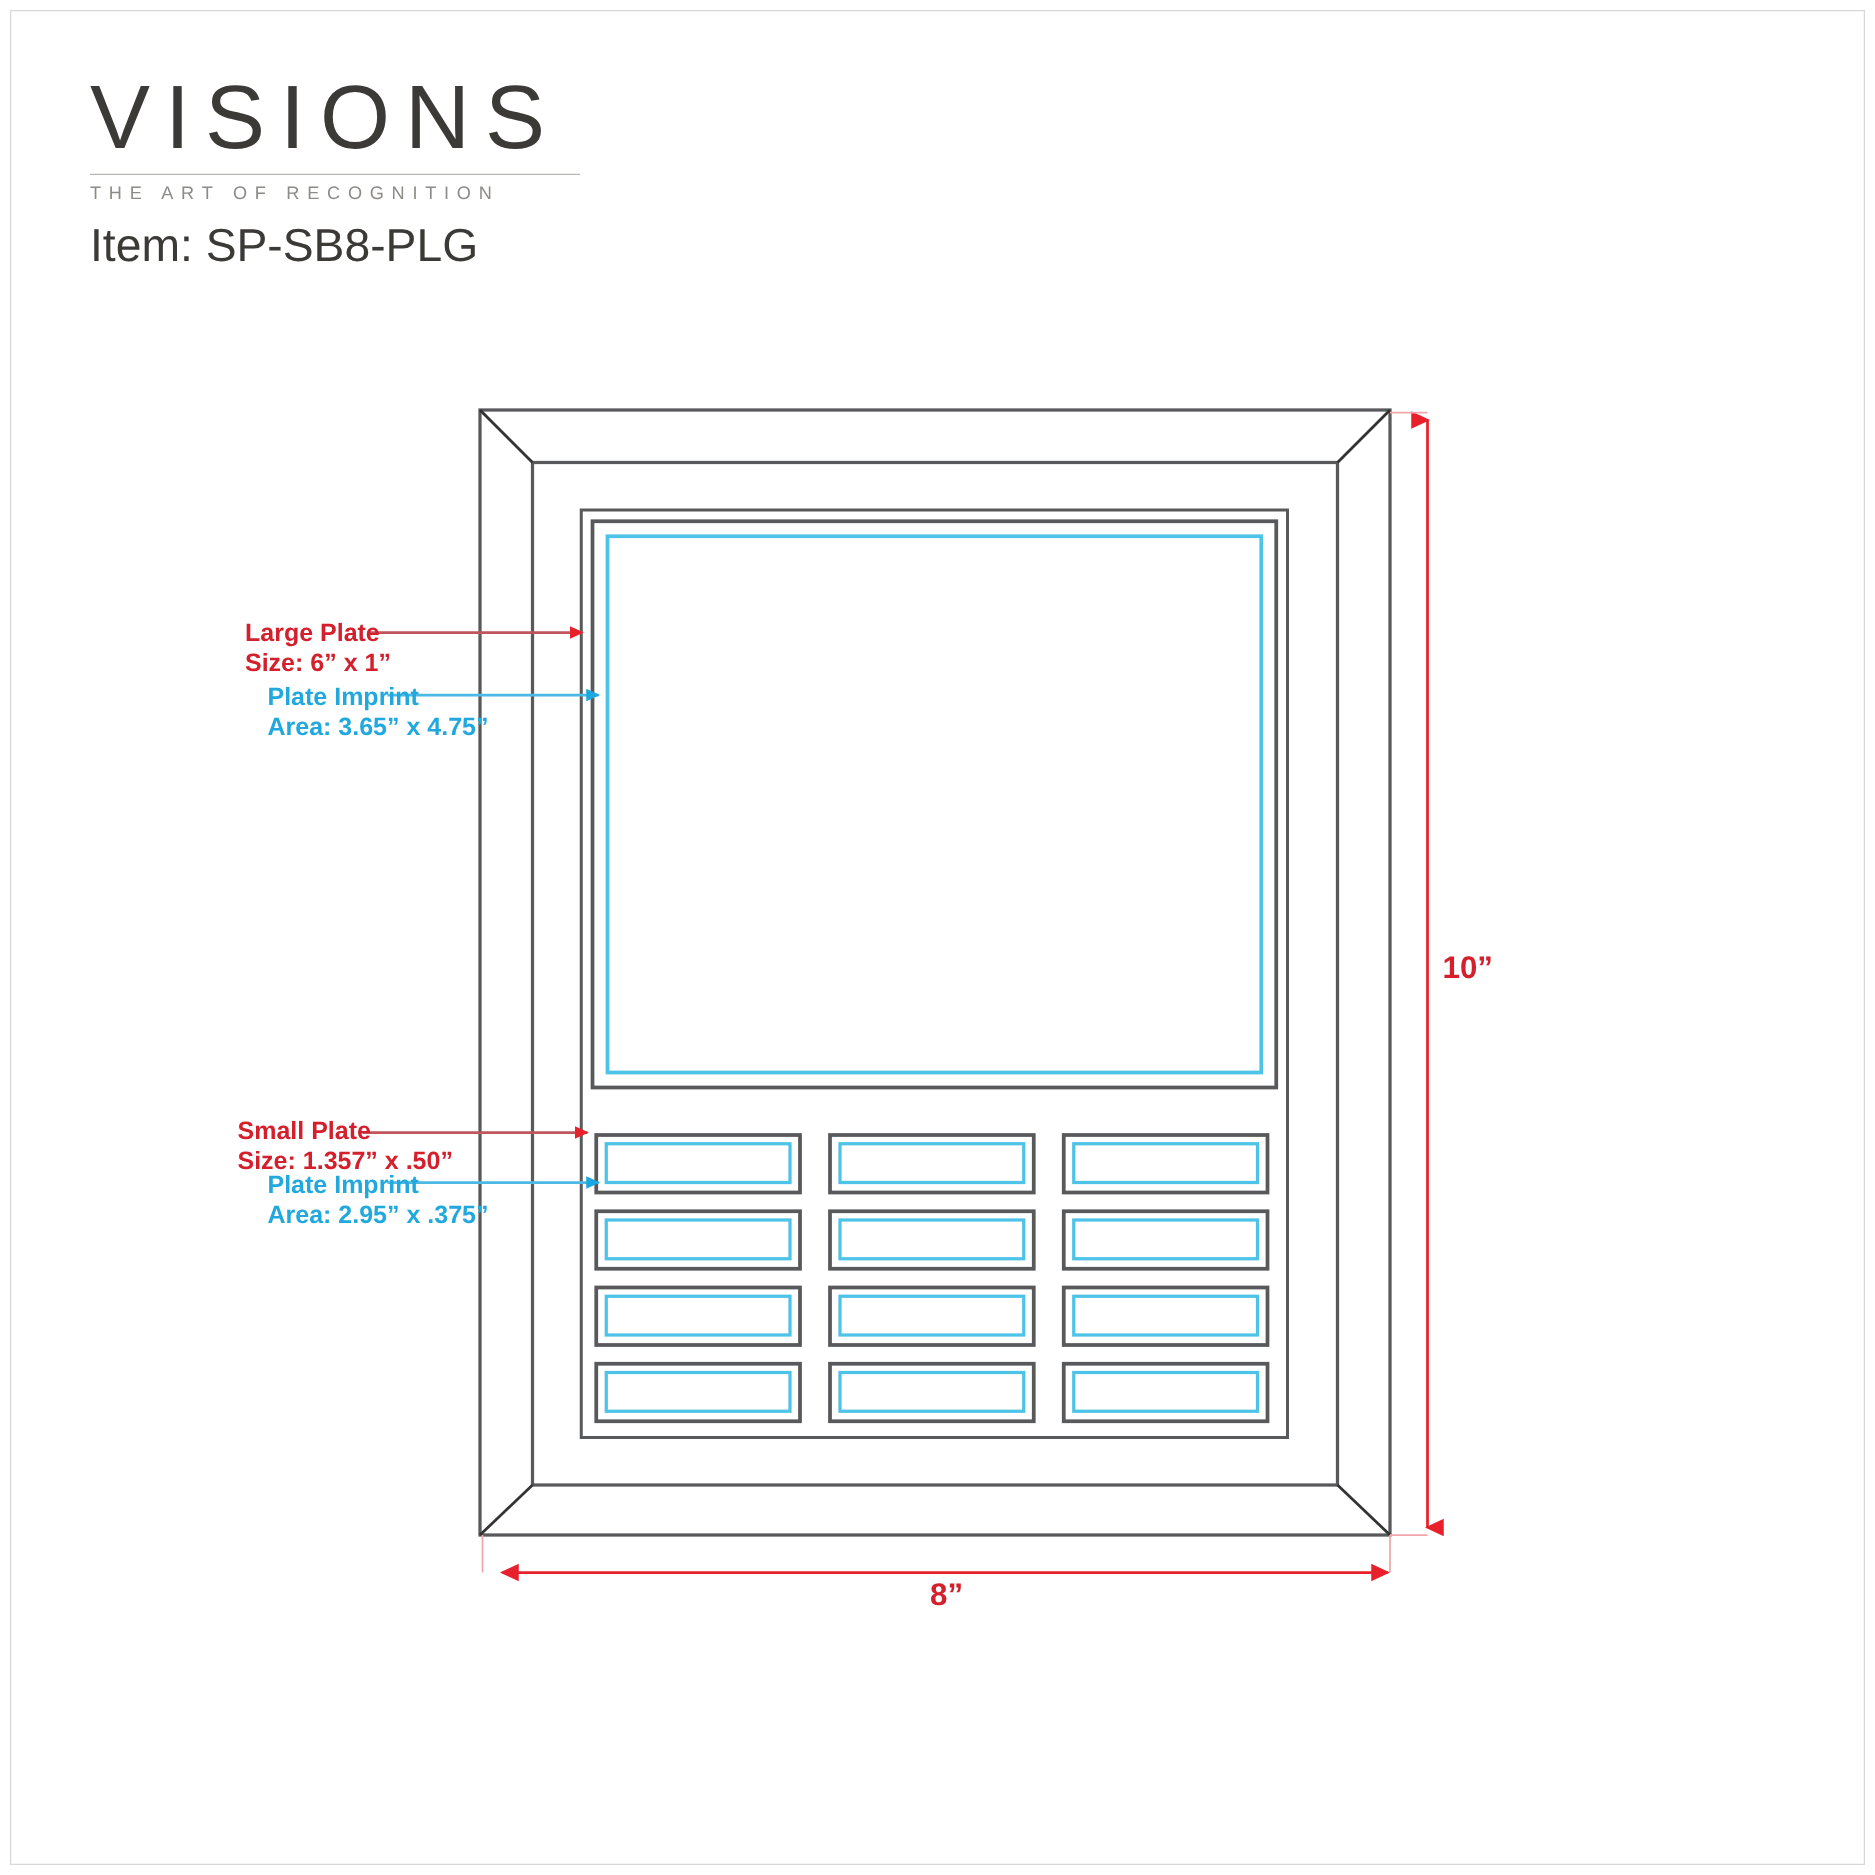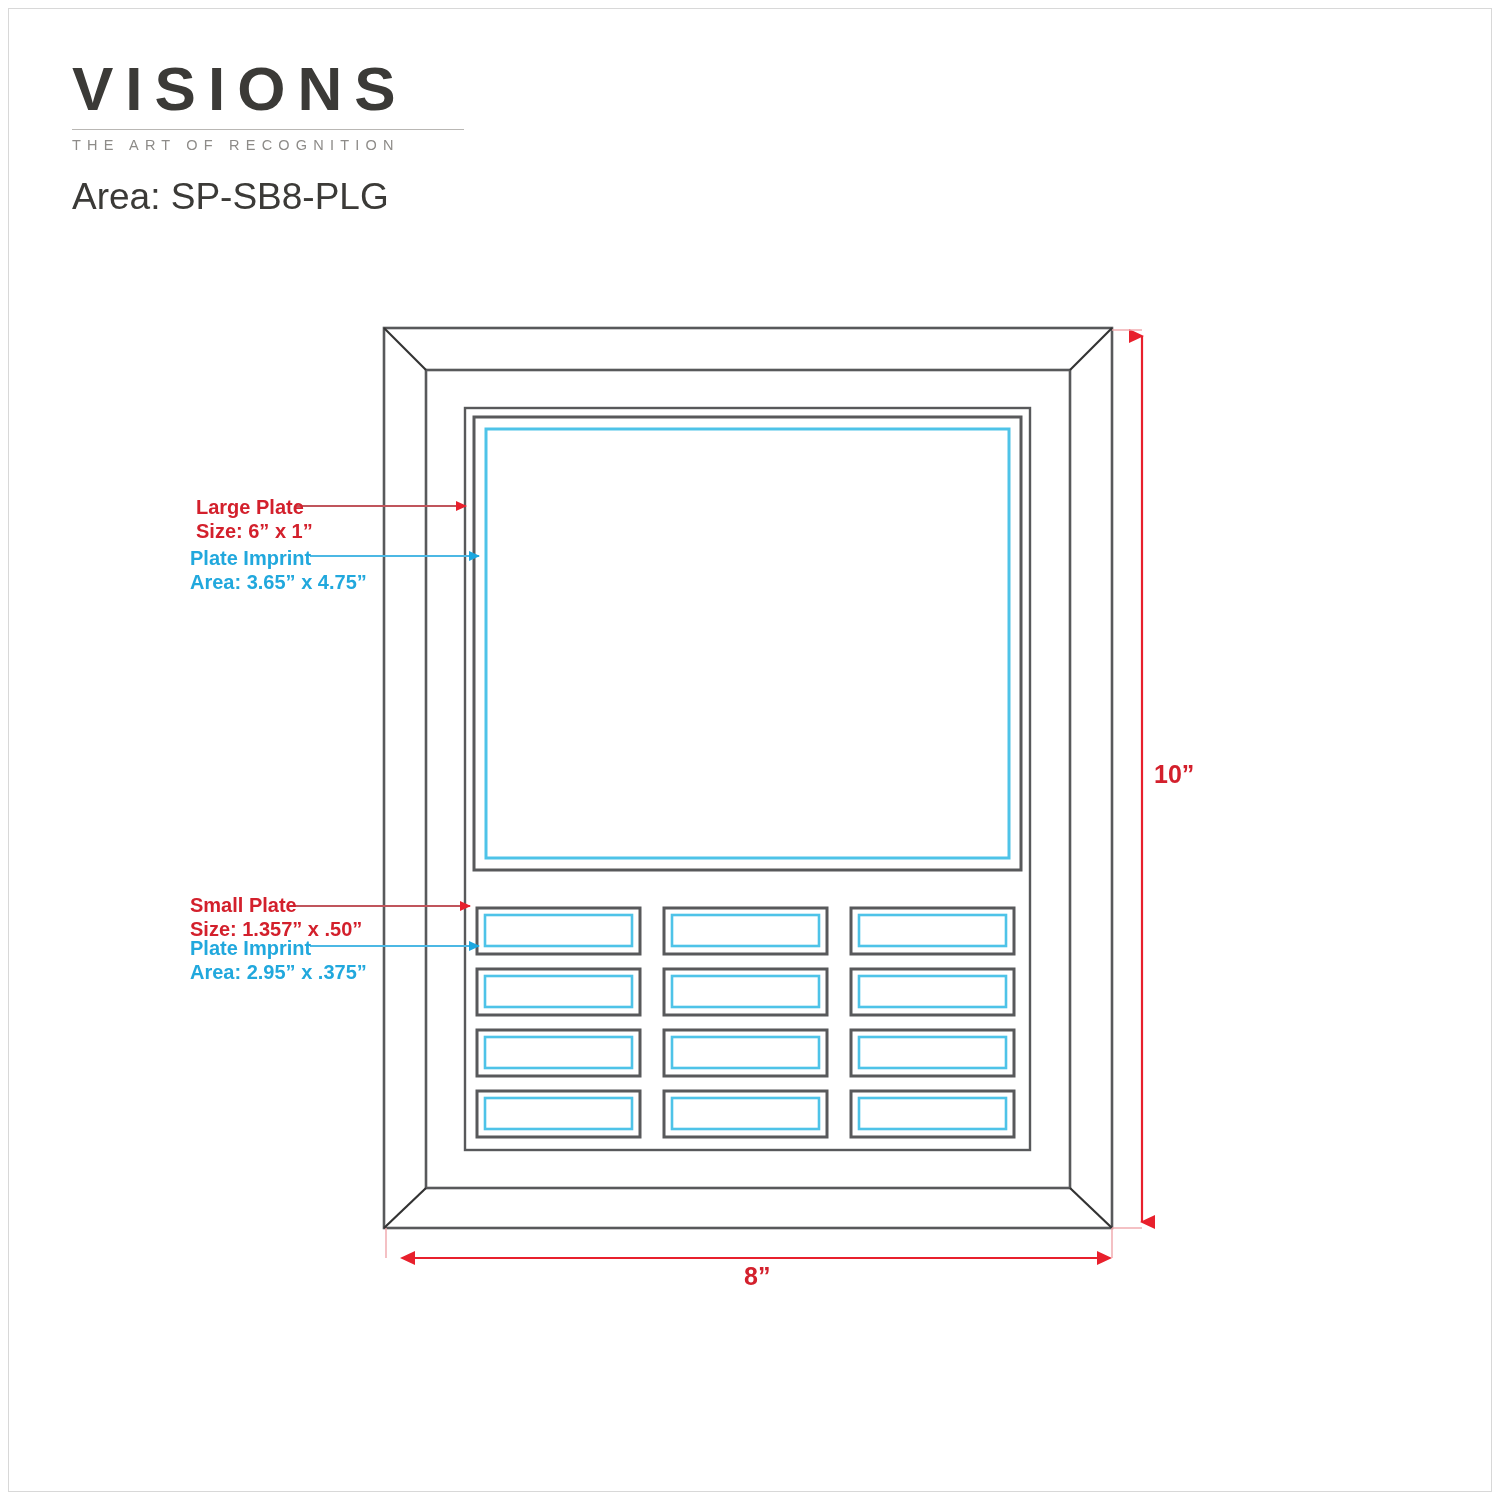--- a/index.html
+++ b/index.html
@@ -28,23 +28,23 @@
   }
 
   
   #logo-block {
     position: absolute;
     left: 72px;
     top: 58px;
     width: 420px;
   }
   #logo-wordmark {
-    font-size: 62px;
+    font-size: 72px;
     letter-spacing: 12px;
-    font-weight: 700;
+    font-weight: 400;
     color: #3b3a37;
     line-height: 1;
     white-space: nowrap;
   }
   #logo-rule {
     margin-top: 9px;
     width: 392px;
     height: 1px;
     background: #b9b7b4;
   }
@@ -78,21 +78,21 @@
   
   .callout {
     position: absolute;
     white-space: nowrap;
     font-size: 20px;
     font-weight: bold;
     line-height: 24px;
   }
   .callout .l2 { display: block; }
   .callout.red  { color: #d3202c; }
-  .callout.cyan { color: #21a8dd; }
+  .callout.cyan { color: #21a8dd; margin-left: 24px; }
 
   .dimlabel {
     position: absolute;
     color: #d3202c;
     font-size: 25px;
     font-weight: bold;
     white-space: nowrap;
   }
 </style>
 </head>
@@ -102,21 +102,21 @@
 
   <div id="page-border"></div>
 
   <div id="logo-block">
     <div id="logo-wordmark">VISIONS</div>
     <div id="logo-rule"></div>
     <div id="logo-tagline">THE ART OF RECOGNITION</div>
   </div>
 
   <div id="item-line">
-    <span id="item-label">Area:</span>
+    <span id="item-label">Item:</span>
     <span id="item-code">SP-SB8-PLG</span>
   </div>
 
   <svg id="drawing" viewBox="0 0 1500 1500">
 
     <defs>
       <marker id="arrowRed" markerWidth="12" markerHeight="12" refX="10" refY="5" orient="auto" markerUnits="userSpaceOnUse">
         <path d="M0,0 L11,5 L0,10 Z" fill="#e8202c"></path>
       </marker>
       <marker id="arrowRedStart" markerWidth="12" markerHeight="12" refX="1" refY="5" orient="auto" markerUnits="userSpaceOnUse">

